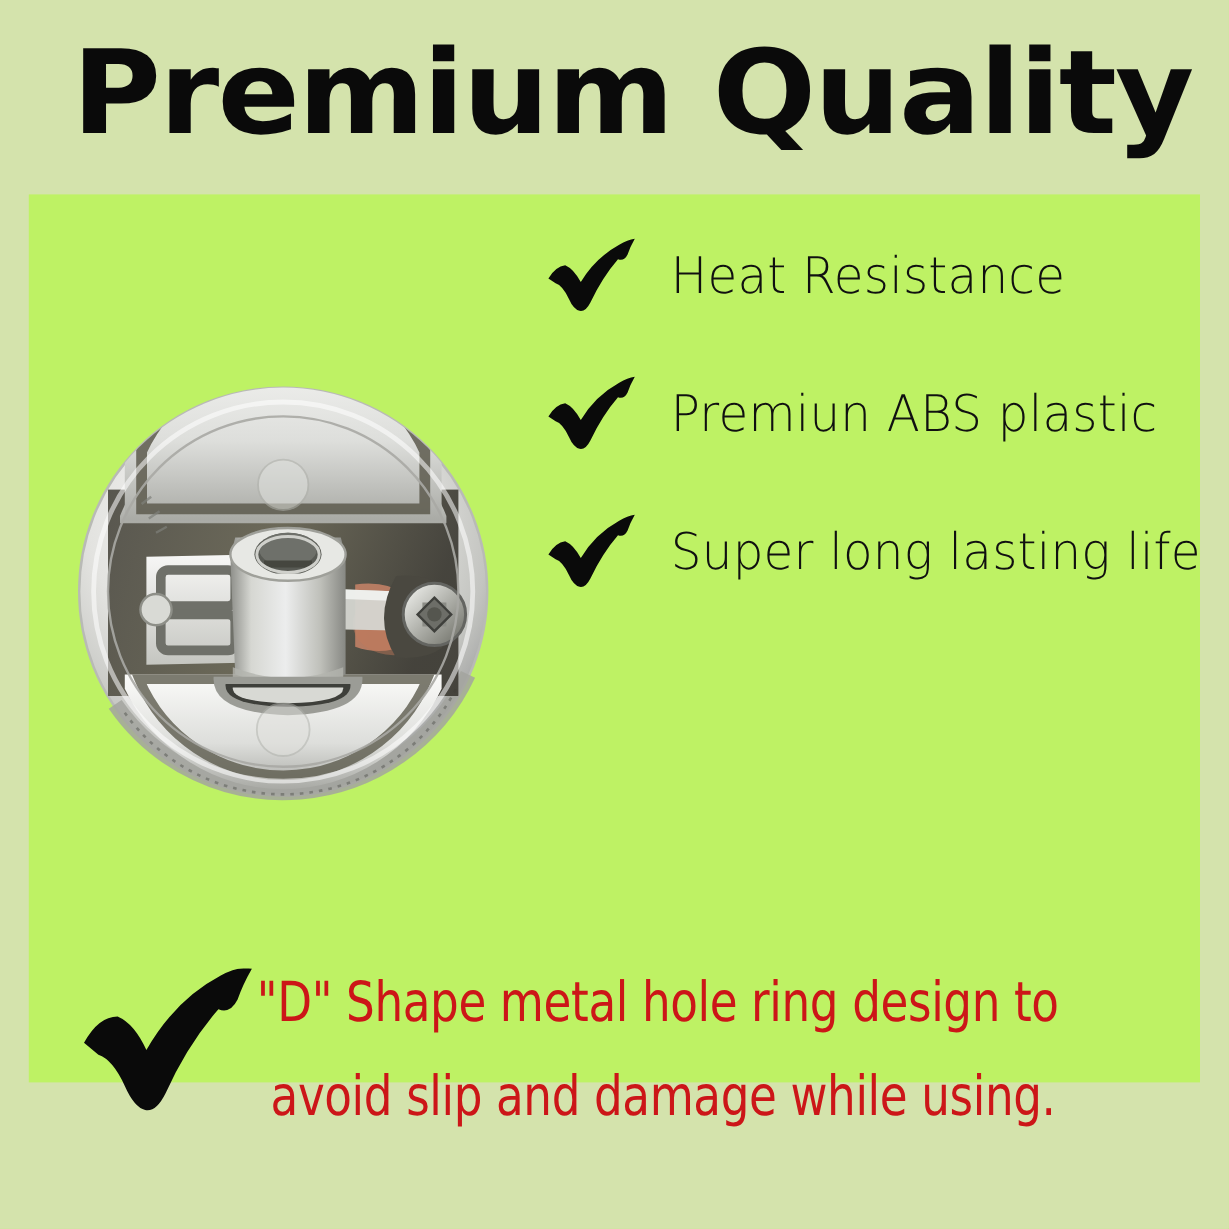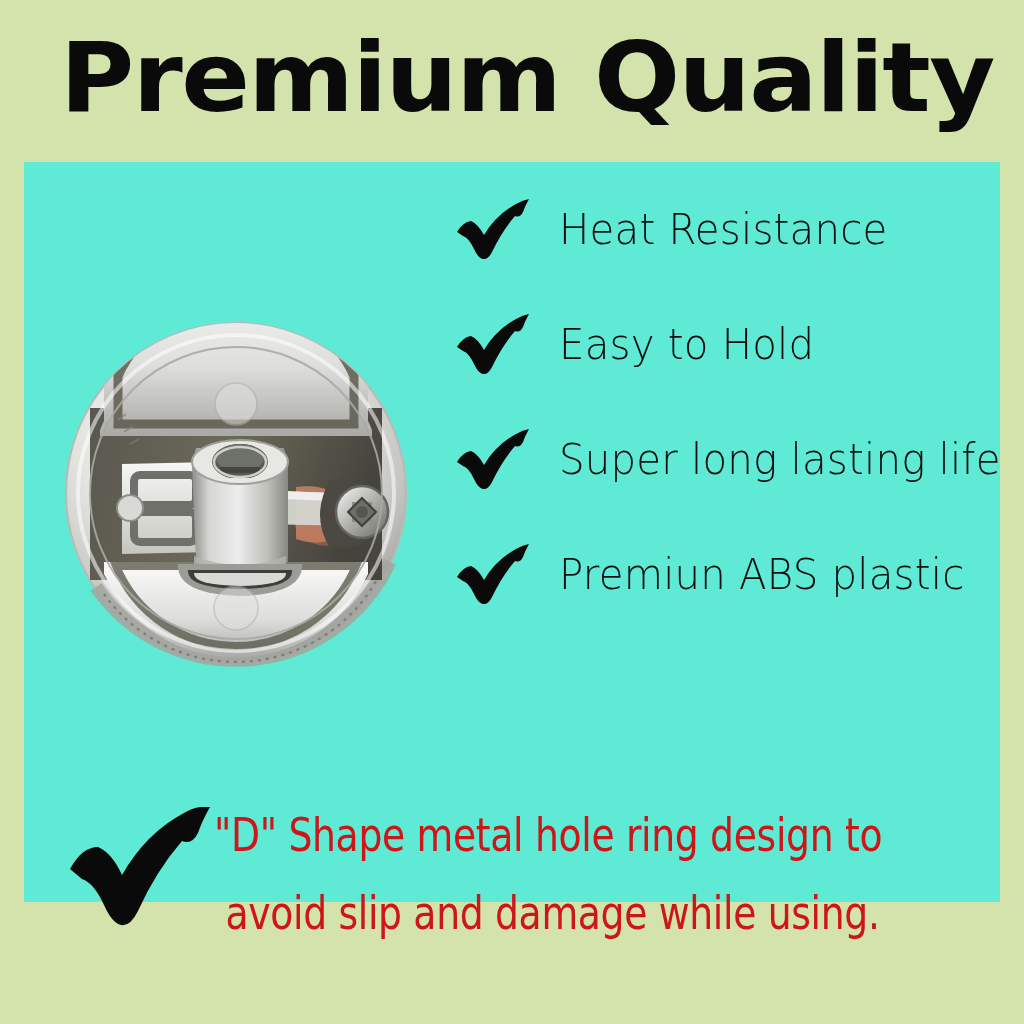--- a/index.html
+++ b/index.html
@@ -48,21 +48,21 @@
     transform-origin: left center;
   }
 
   
   #card {
     position: absolute;
     left: 24px;
     top: 162px;
     width: 976px;
     height: 740px;
-    background: #5eead4;
+    background: #bef264;
   }
 
   
   #product-photo {
     position: absolute;
     left: 36px;
     top: 150px;
     width: 352px;
     height: 360px;
   }
@@ -267,45 +267,37 @@
       <div class="feature-row">
         <span class="tick-wrap">
           <svg viewBox="0 0 78 72" xmlns="http://www.w3.org/2000/svg">
             <path d="M3 38 q6 -10 14 -11 q7 3 13 14 q12 -20 32 -31 q7 -4 13 -5 q-4 7 -6 13 q-3 6 -8 4 q-13 15 -23 36 q-4 8 -9 7 q-5 -1 -9 -10 q-5 -11 -11 -13 Z" fill="#0a0a0a"></path>
           </svg>
         </span>
         <span class="feature-label">Heat Resistance</span>
       </div>
 
 
+
       <div class="feature-row">
         <span class="tick-wrap">
           <svg viewBox="0 0 78 72" xmlns="http://www.w3.org/2000/svg">
             <path d="M3 38 q6 -10 14 -11 q7 3 13 14 q12 -20 32 -31 q7 -4 13 -5 q-4 7 -6 13 q-3 6 -8 4 q-13 15 -23 36 q-4 8 -9 7 q-5 -1 -9 -10 q-5 -11 -11 -13 Z" fill="#0a0a0a"></path>
           </svg>
         </span>
-        <span class="feature-label">Easy to Hold</span>
+        <span class="feature-label">Premiun ABS plastic</span>
       </div>
 
       <div class="feature-row">
         <span class="tick-wrap">
           <svg viewBox="0 0 78 72" xmlns="http://www.w3.org/2000/svg">
             <path d="M3 38 q6 -10 14 -11 q7 3 13 14 q12 -20 32 -31 q7 -4 13 -5 q-4 7 -6 13 q-3 6 -8 4 q-13 15 -23 36 q-4 8 -9 7 q-5 -1 -9 -10 q-5 -11 -11 -13 Z" fill="#0a0a0a"></path>
           </svg>
         </span>
         <span class="feature-label">Super long lasting life</span>
-      </div>
-
-      <div class="feature-row">
-        <span class="tick-wrap">
-          <svg viewBox="0 0 78 72" xmlns="http://www.w3.org/2000/svg">
-            <path d="M3 38 q6 -10 14 -11 q7 3 13 14 q12 -20 32 -31 q7 -4 13 -5 q-4 7 -6 13 q-3 6 -8 4 q-13 15 -23 36 q-4 8 -9 7 q-5 -1 -9 -10 q-5 -11 -11 -13 Z" fill="#0a0a0a"></path>
-          </svg>
-        </span>
-        <span class="feature-label">Premiun ABS plastic</span>
       </div>
 
     </div>
 
     <div id="highlight">
       <span id="highlight-tick">
         <svg viewBox="0 0 146 134" xmlns="http://www.w3.org/2000/svg">
           <path d="M4 62 q12 -22 28 -22 q14 6 24 28 q24 -42 62 -62 q14 -8 26 -6 q-8 14 -12 26 q-6 12 -16 8 q-26 30 -44 70 q-8 16 -17 14 q-9 -2 -17 -20 q-10 -22 -22 -26 Z" fill="#0a0a0a"></path>
         </svg>
       </span>

